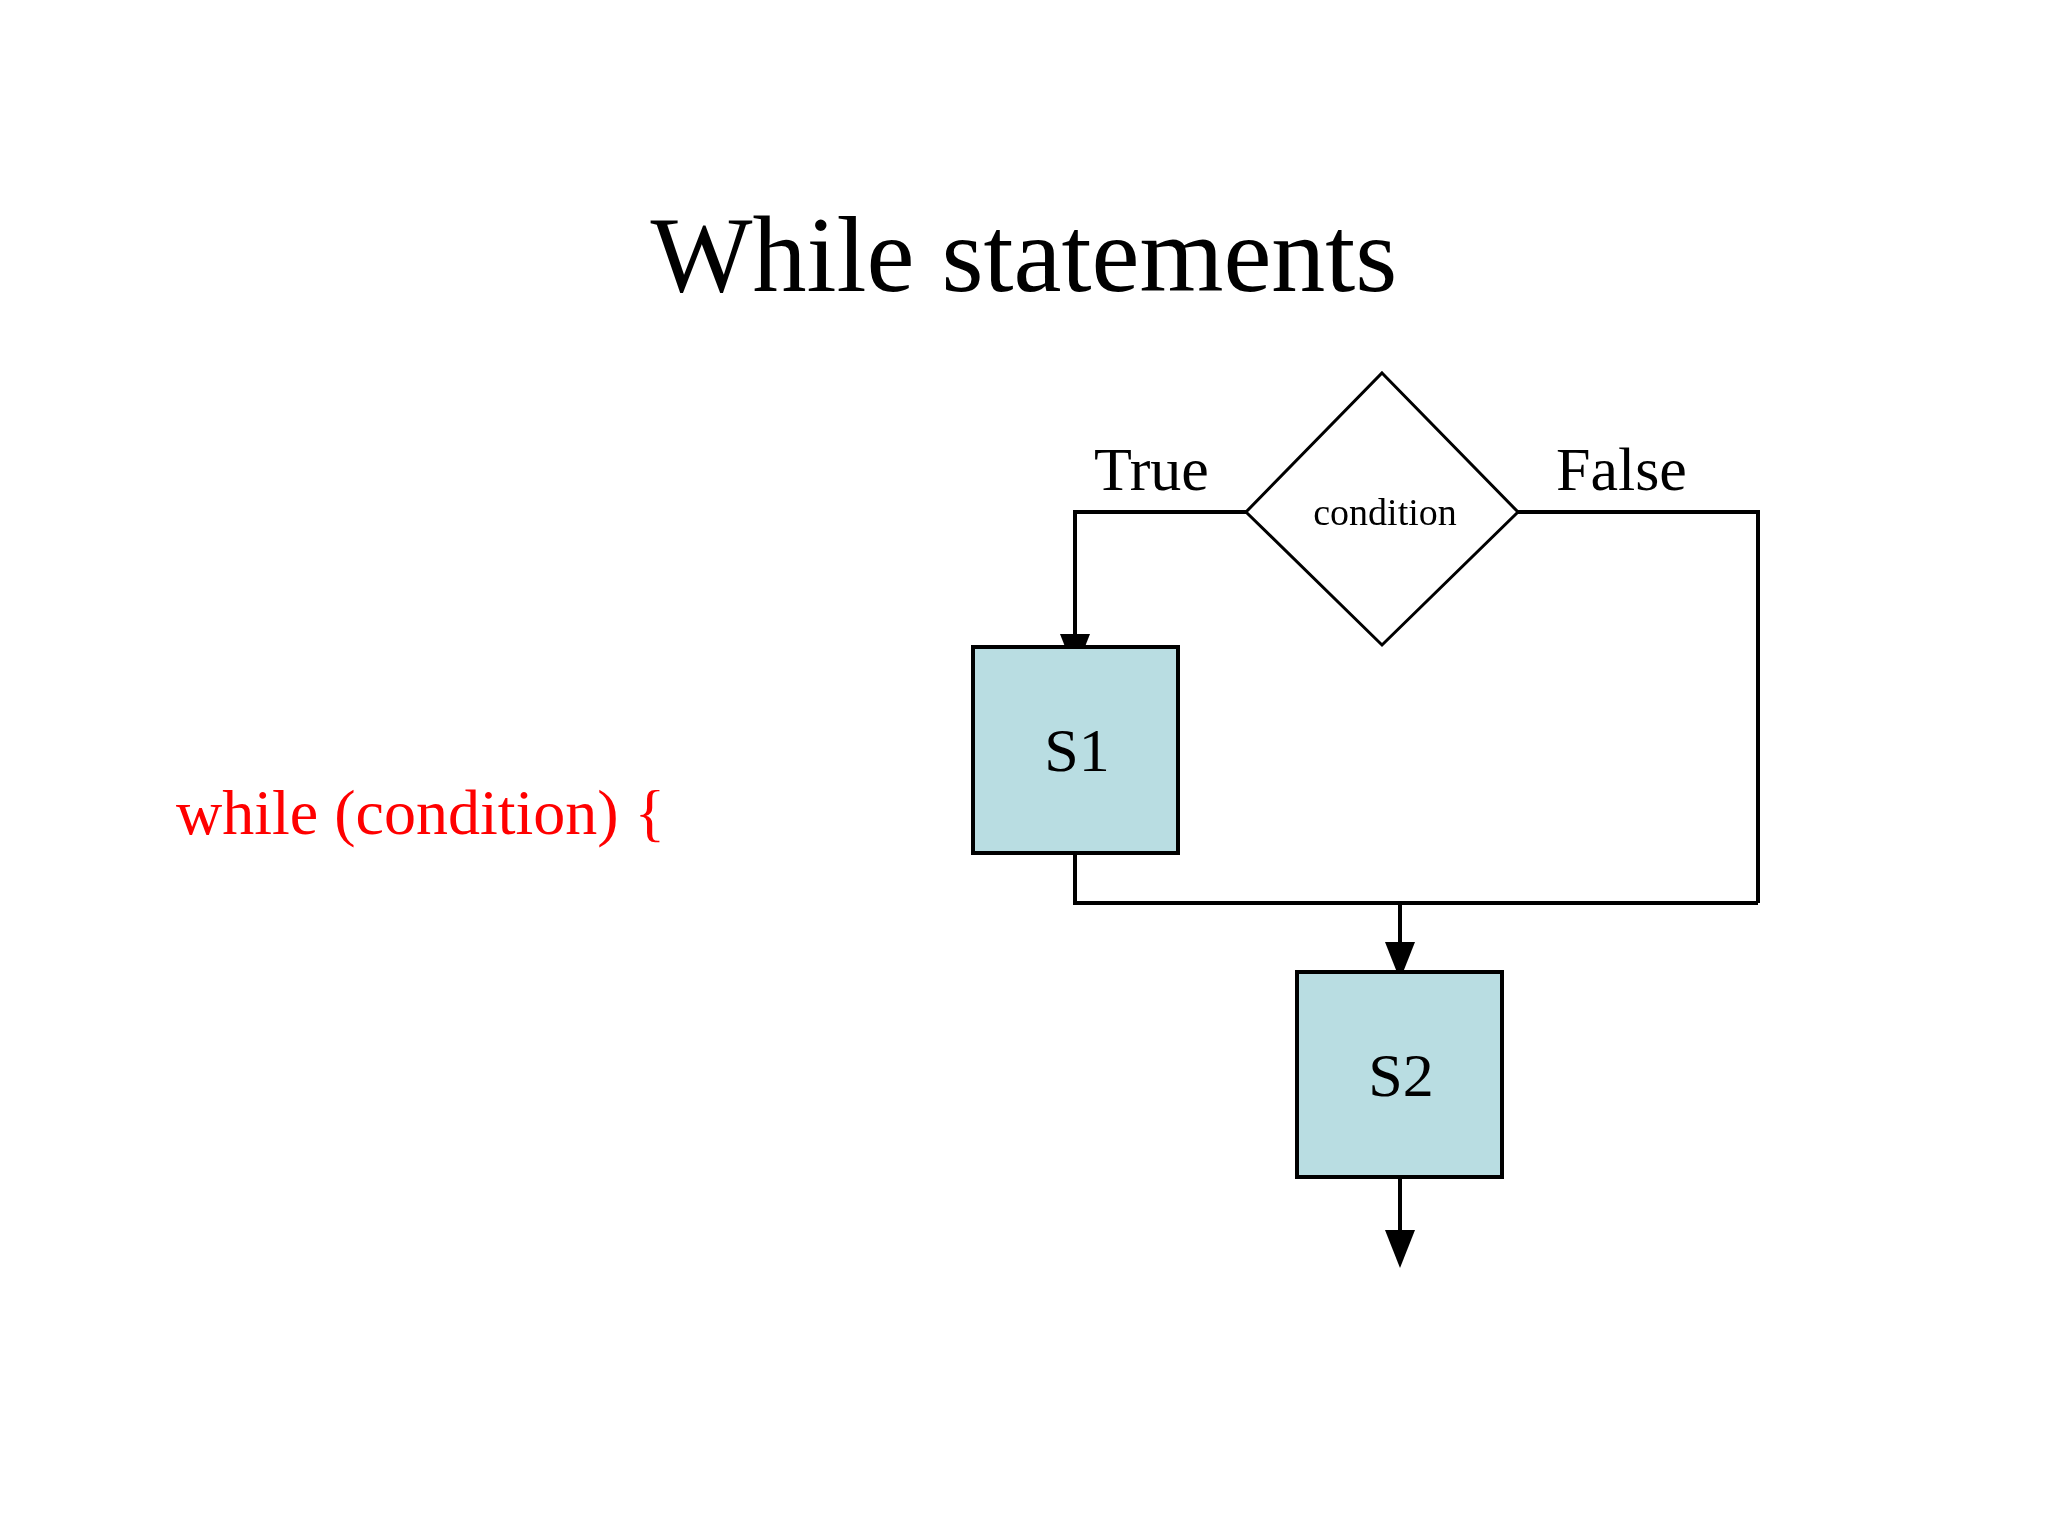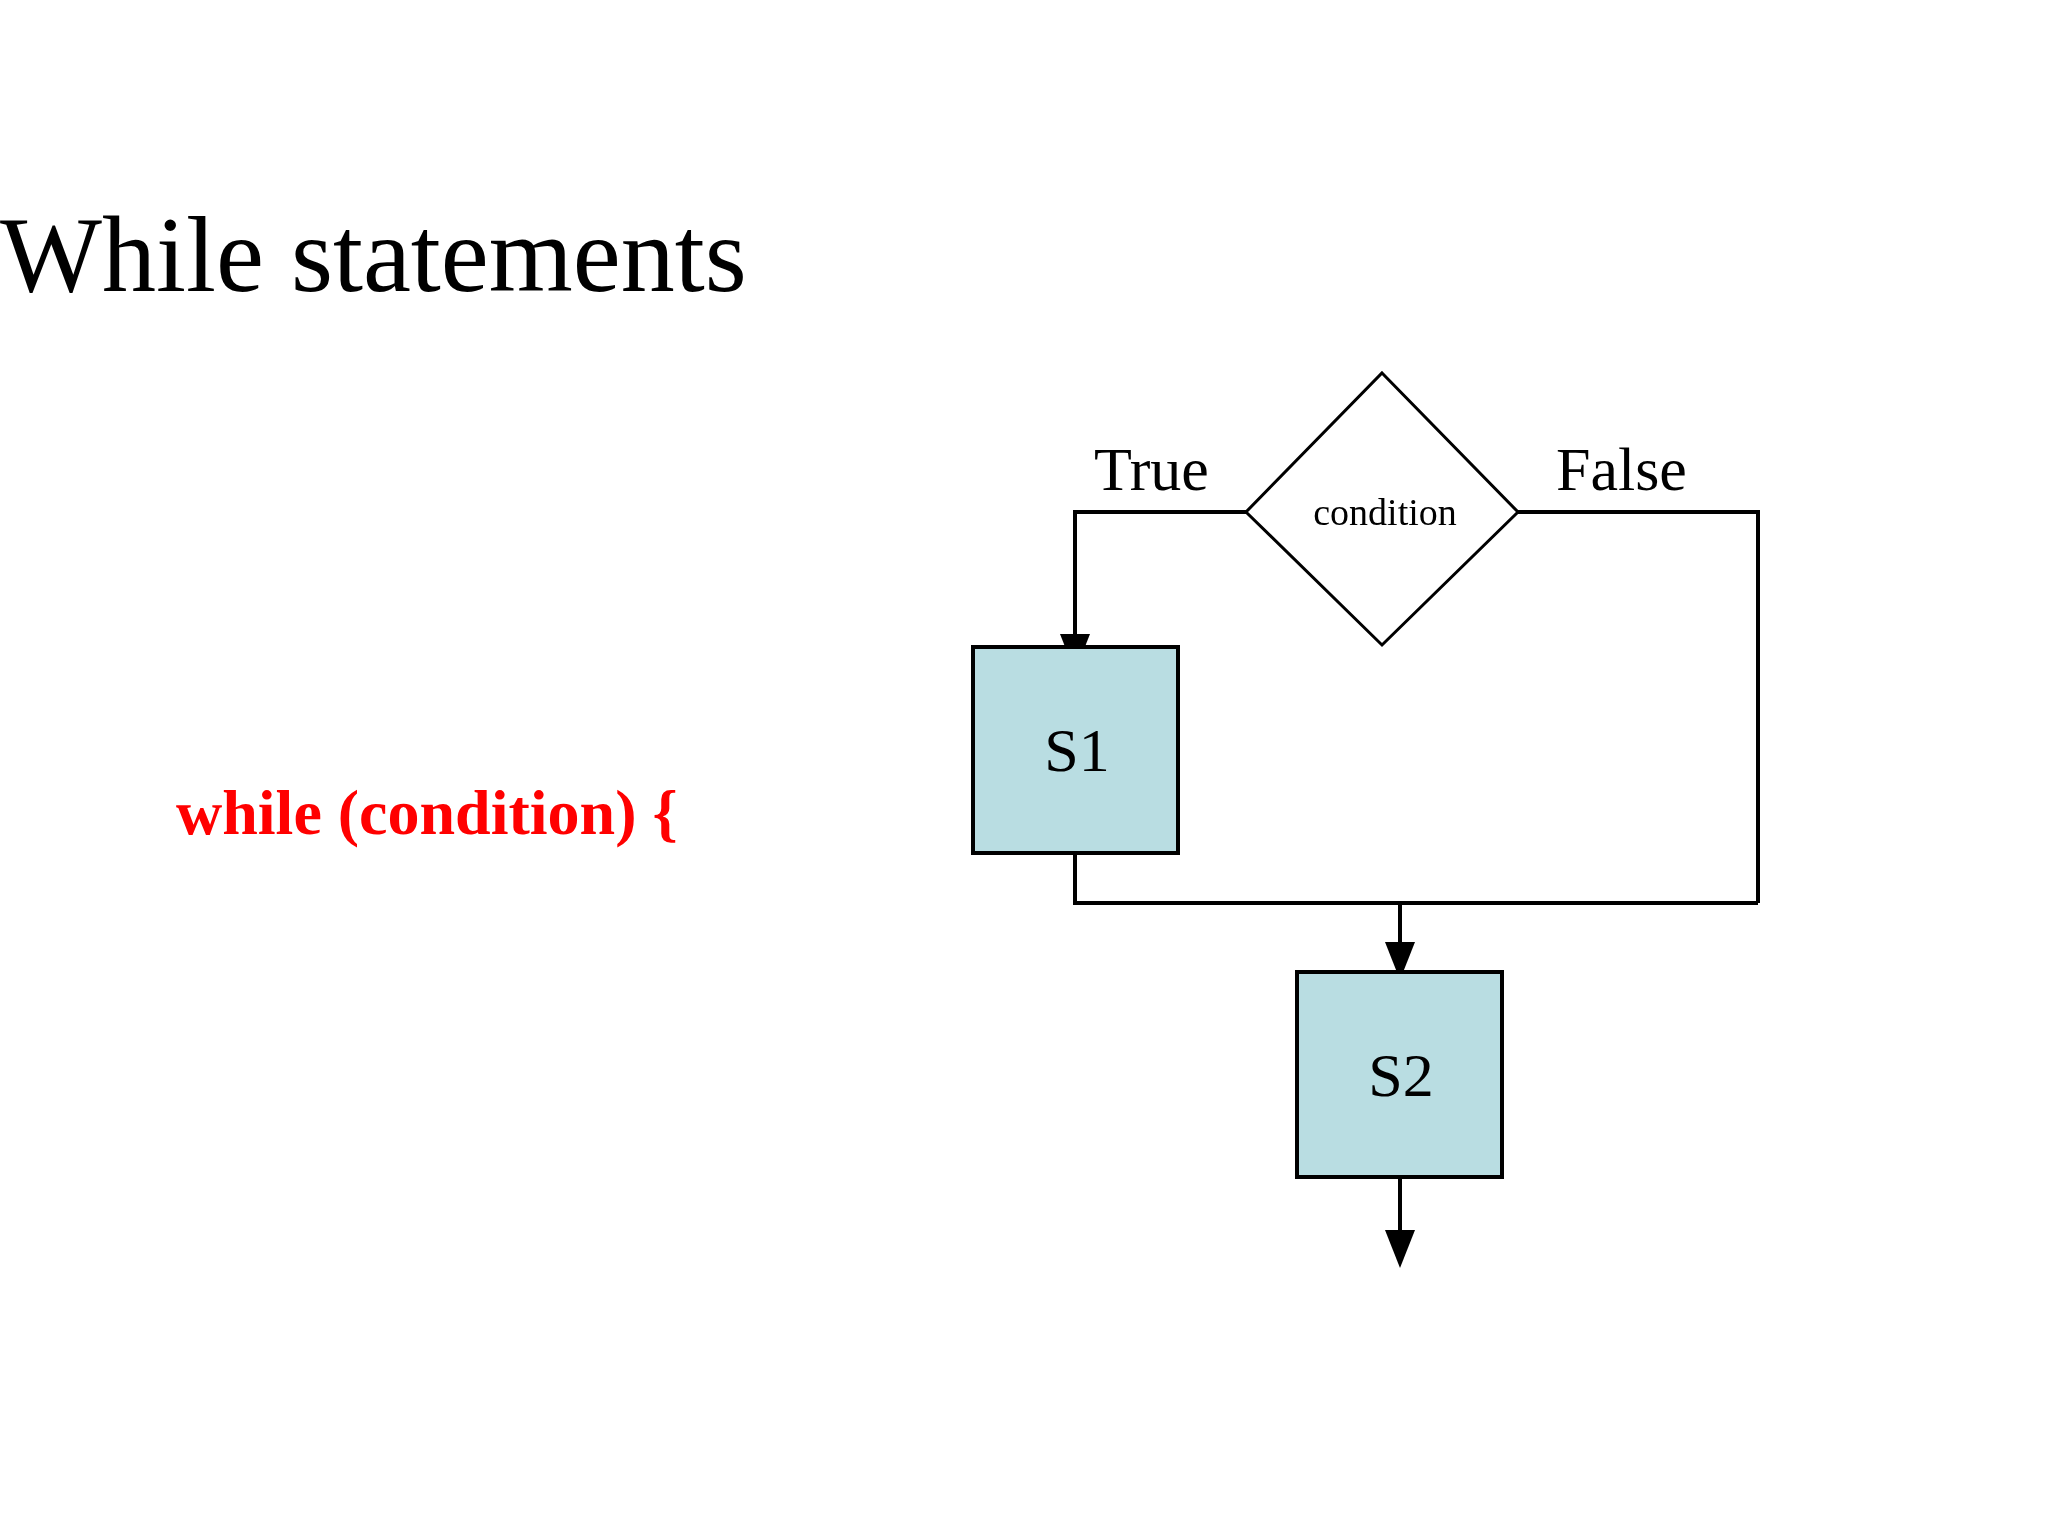--- a/index.html
+++ b/index.html
@@ -15,20 +15,21 @@
     overflow: hidden;
     font-family: "Liberation Serif", "DejaVu Serif", serif;
   }
 
   
   #slide-title {
     position: absolute;
     left: 0;
     top: 198px;
     width: 2048px;
+    text-align: center;
     font-family: "Liberation Serif", "DejaVu Serif", serif;
     font-size: 108px;
     line-height: 1.05;
     color: #000000;
     white-space: nowrap;
     letter-spacing: 0px;
   }
 
   
   #code-block {
@@ -38,21 +39,20 @@
     width: 760px;
     color: #ff0000;
     font-family: "Liberation Serif", "DejaVu Serif", serif;
     font-size: 64px;
     line-height: 137px;
     white-space: pre;
   }
   #code-block .code-line {
     display: block;
     white-space: pre;
-    font-weight: bold;
   }
 
   
   #flowchart {
     position: absolute;
     left: 0;
     top: 0;
     width: 2048px;
     height: 1292px;
   }

